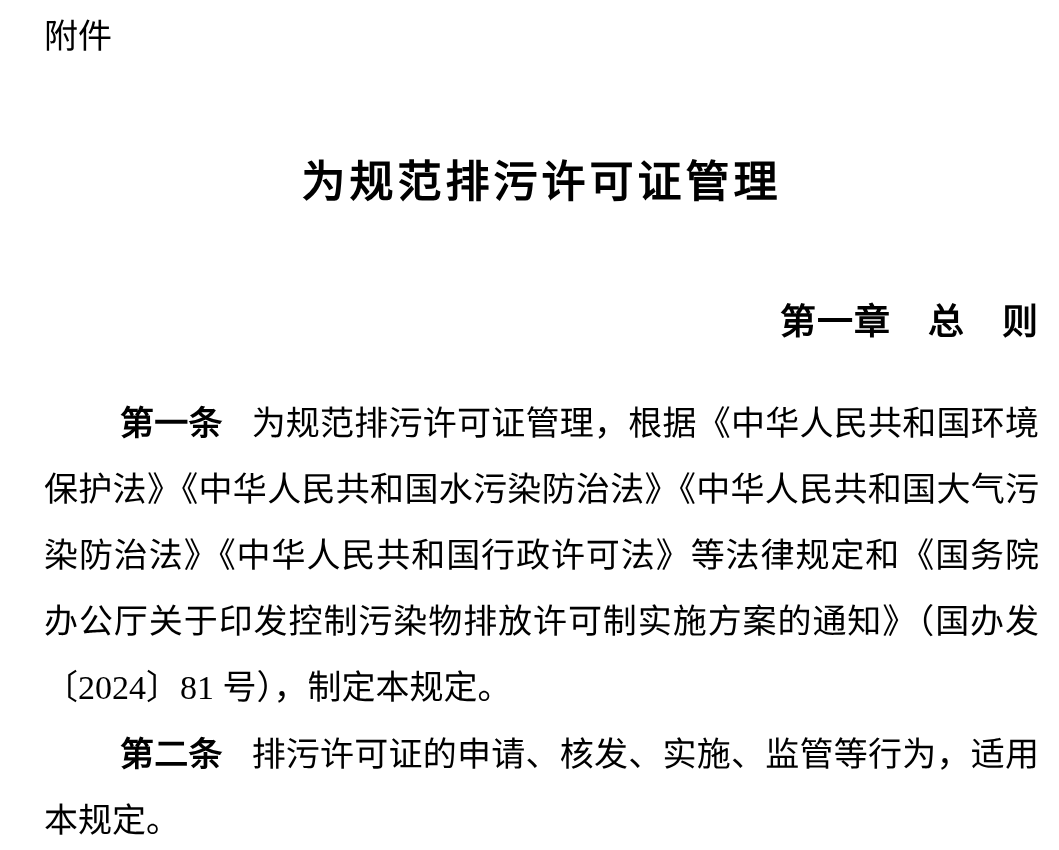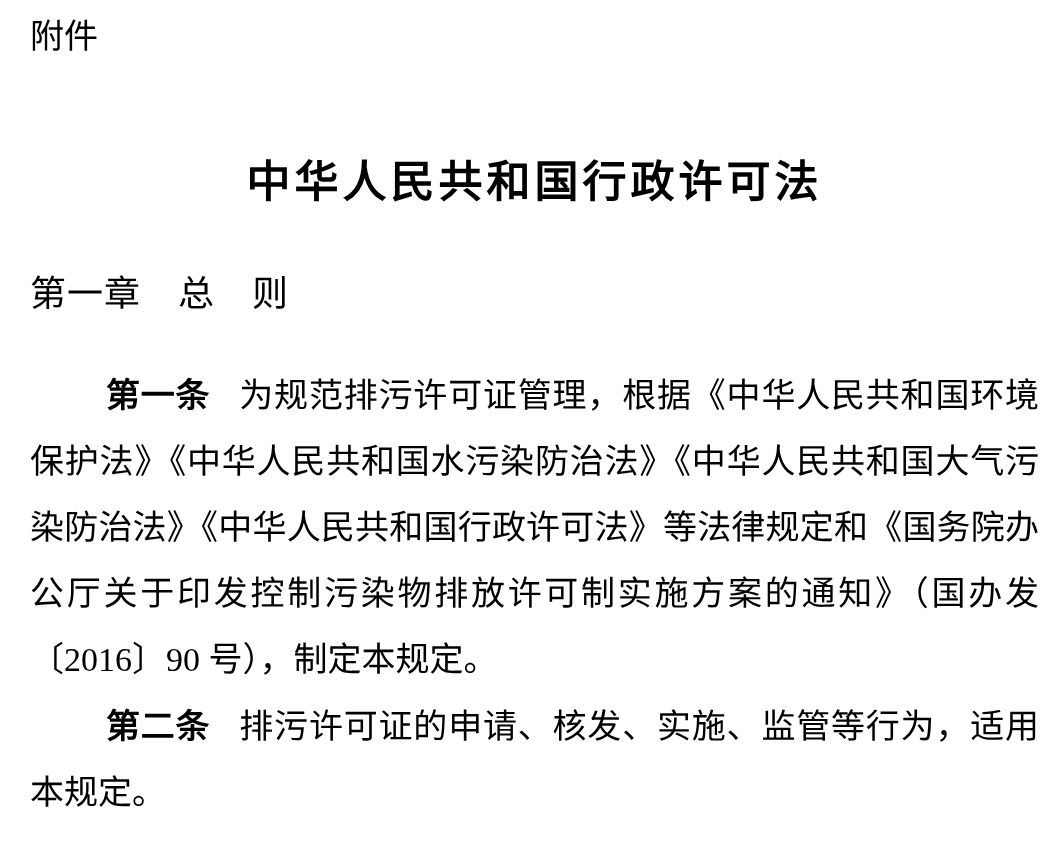--- a/index.html
+++ b/index.html
@@ -11,21 +11,21 @@
     width: 1059px;
     height: 850px;
     overflow: hidden;
     color: #000000;
     font-family: "Liberation Serif", serif;
   }
   .doc-page {
     box-sizing: border-box;
     width: 1059px;
     height: 850px;
-    padding: 16px 20px 0 30px;
+    padding: 16px 20px 0 44px;
     background: #ffffff;
   }
   .attachment-label {
     font-family: "Liberation Sans", sans-serif;
     font-size: 34px;
     line-height: 40px;
     font-weight: 400;
     color: #000000;
     text-align: left;
   }
@@ -33,27 +33,27 @@
     margin-top: 100px;
     font-family: "Liberation Sans", sans-serif;
     font-size: 44px;
     line-height: 52px;
     font-weight: 700;
     letter-spacing: 4px;
     text-align: center;
     color: #000000;
   }
   .chapter-heading {
-    margin-top: 64px;
+    margin-top: 92px;
     font-family: "Liberation Sans", sans-serif;
     font-size: 36px;
     line-height: 44px;
-    font-weight: 400;
+    font-weight: 700;
     letter-spacing: 1px;
-    text-align: left;
+    text-align: right;
     color: #000000;
   }
   .doc-body {
     margin-top: 46px;
     font-size: 34px;
     line-height: 66px;
     text-align: justify;
     color: #000000;
   }
   .doc-body p {
@@ -68,28 +68,28 @@
     margin-left: 8px;
   }
 </style>
 </head>
 <body>
 
 <div class="doc-page">
 
   <div class="attachment-label">附件</div>
 
-  <div class="doc-title">中华人民共和国行政许可法</div>
+  <div class="doc-title">为规范排污许可证管理</div>
 
   <div class="chapter-heading">第一章　总　则</div>
 
   <div class="doc-body">
 
     <p>
-      <strong class="article-lead">第一条</strong><span>为规范排污许可证管理，根据《中华人民共和国环境保护法》《中华人民共和国水污染防治法》《中华人民共和国大气污染防治法》《中华人民共和国行政许可法》等法律规定和《国务院办公厅关于印发控制污染物排放许可制实施方案的通知》（国办发〔2016〕90 号），制定本规定。</span>
+      <strong class="article-lead">第一条</strong><span>为规范排污许可证管理，根据《中华人民共和国环境保护法》《中华人民共和国水污染防治法》《中华人民共和国大气污染防治法》《中华人民共和国行政许可法》等法律规定和《国务院办公厅关于印发控制污染物排放许可制实施方案的通知》（国办发〔2024〕81 号），制定本规定。</span>
     </p>
 
     <p>
       <strong class="article-lead">第二条</strong><span>排污许可证的申请、核发、实施、监管等行为，适用本规定。</span>
     </p>
 
   </div>
 
 </div>
 

